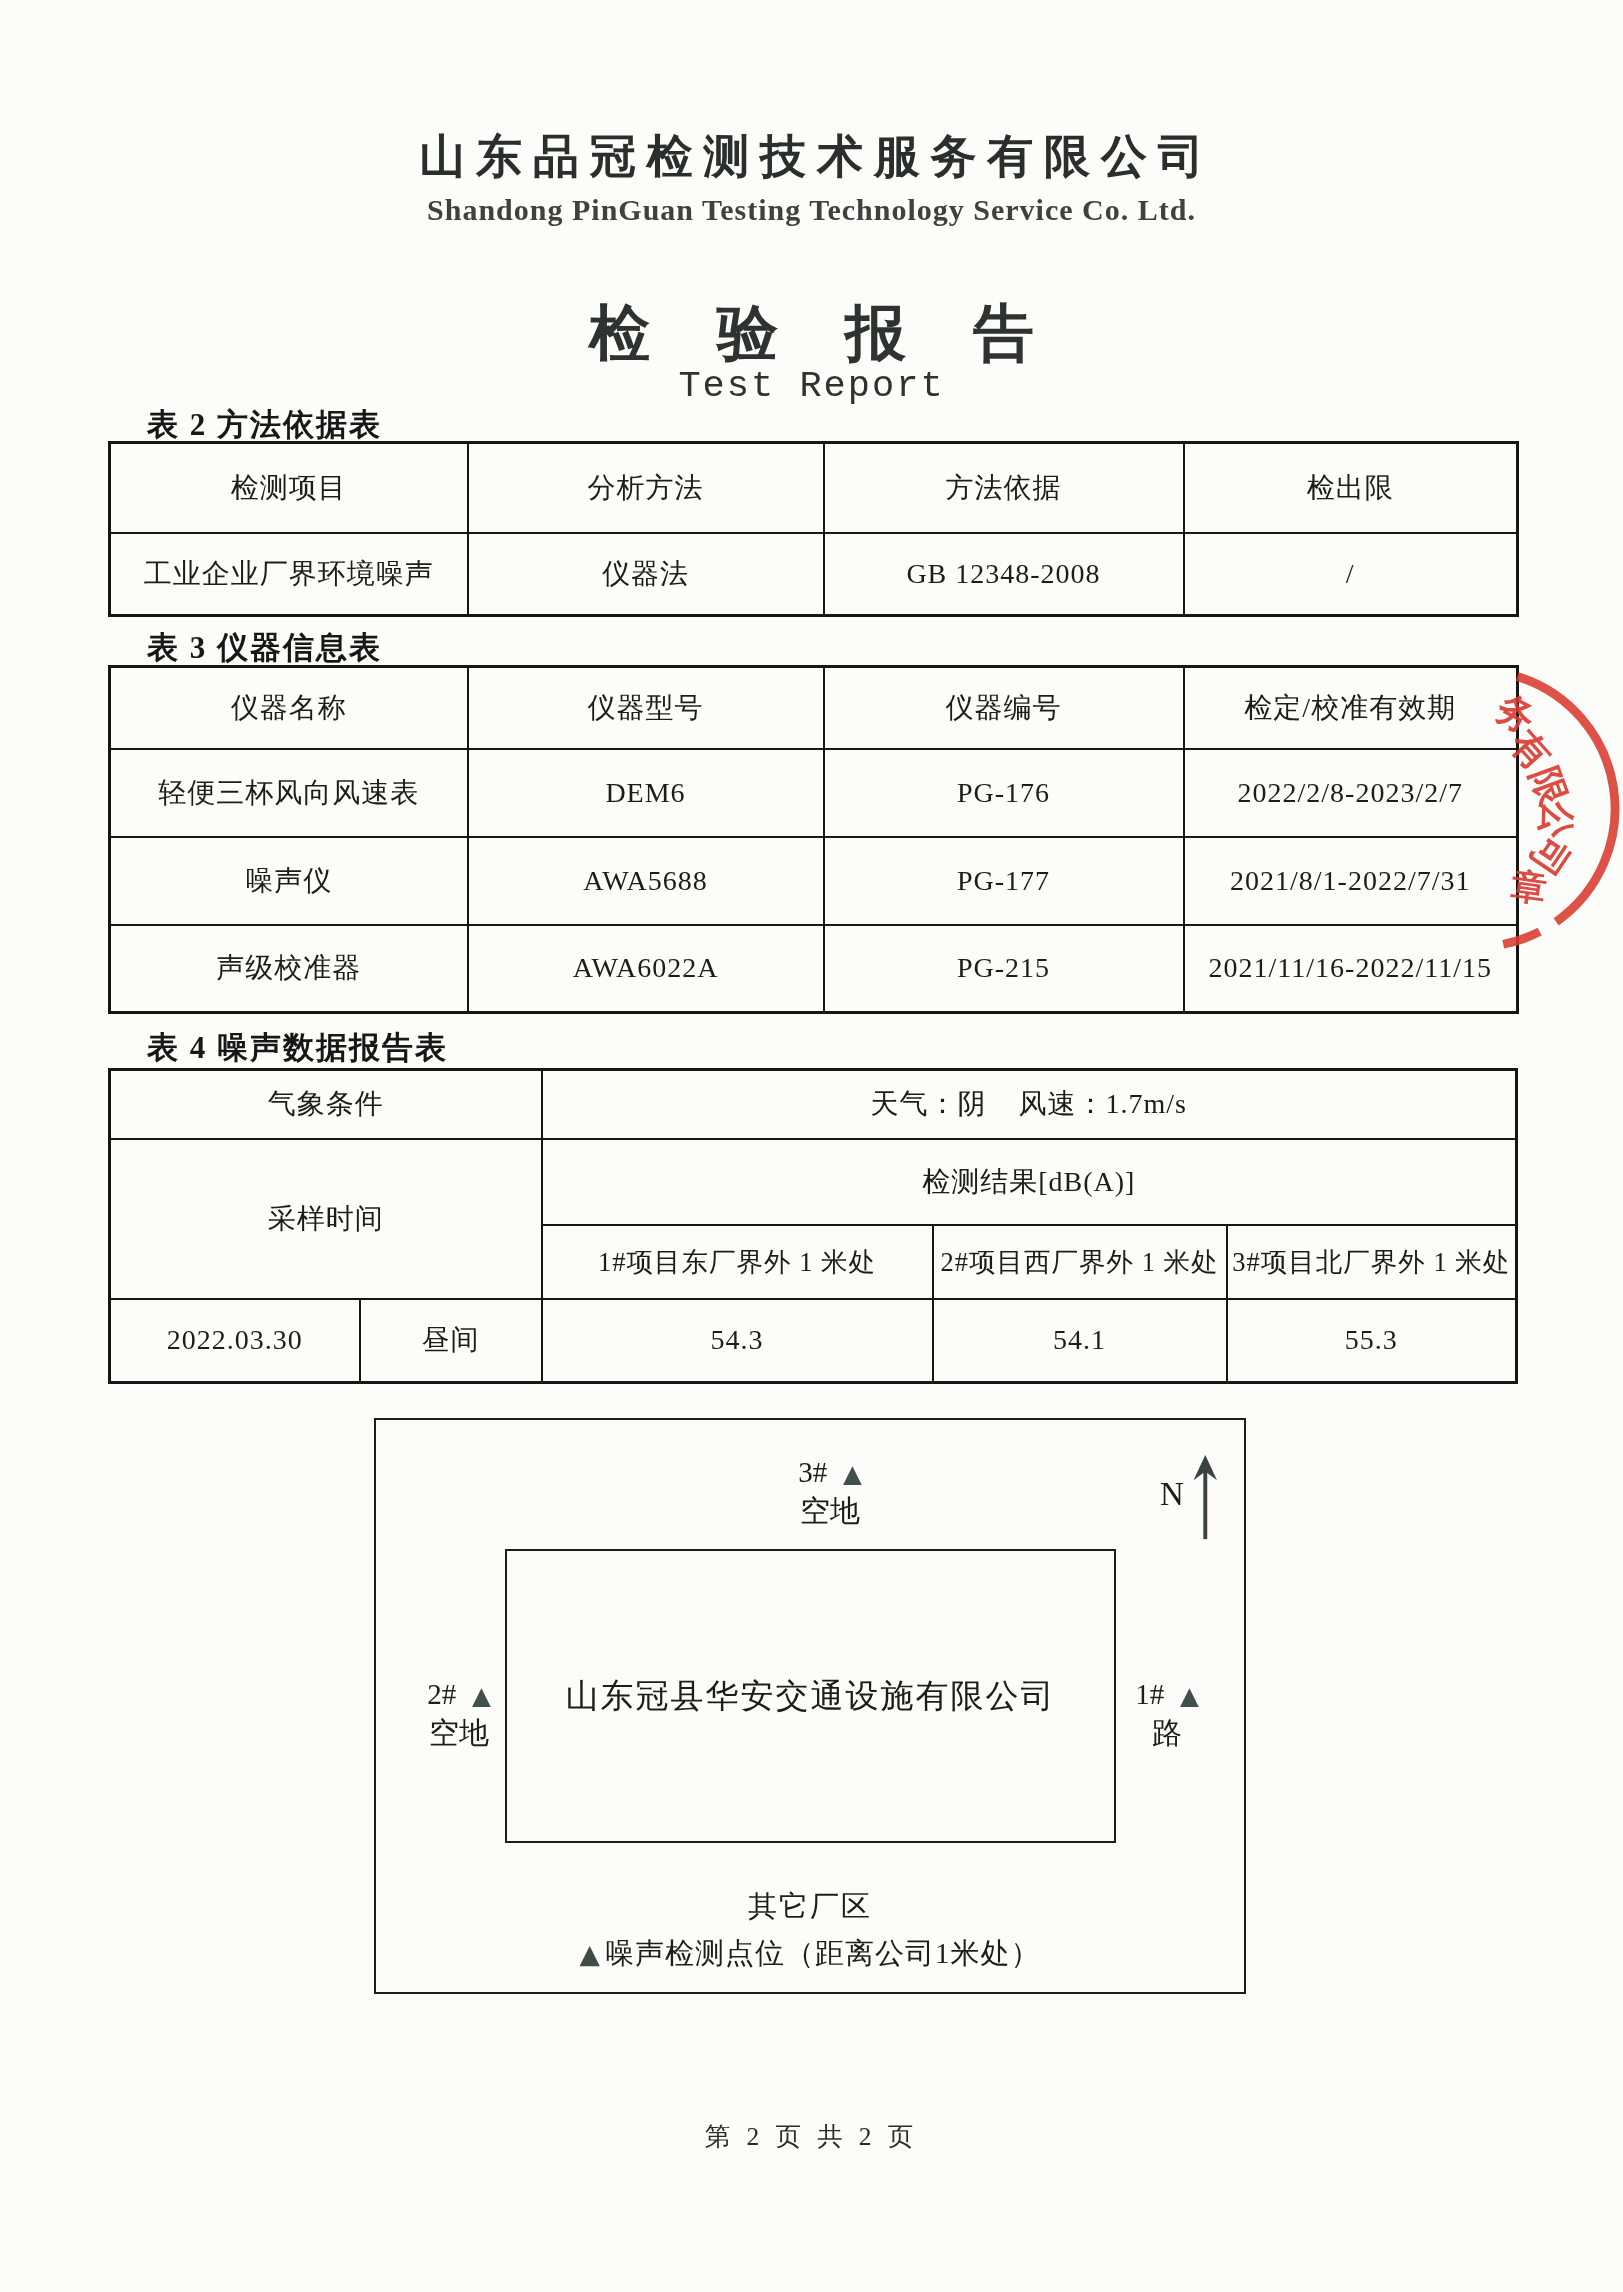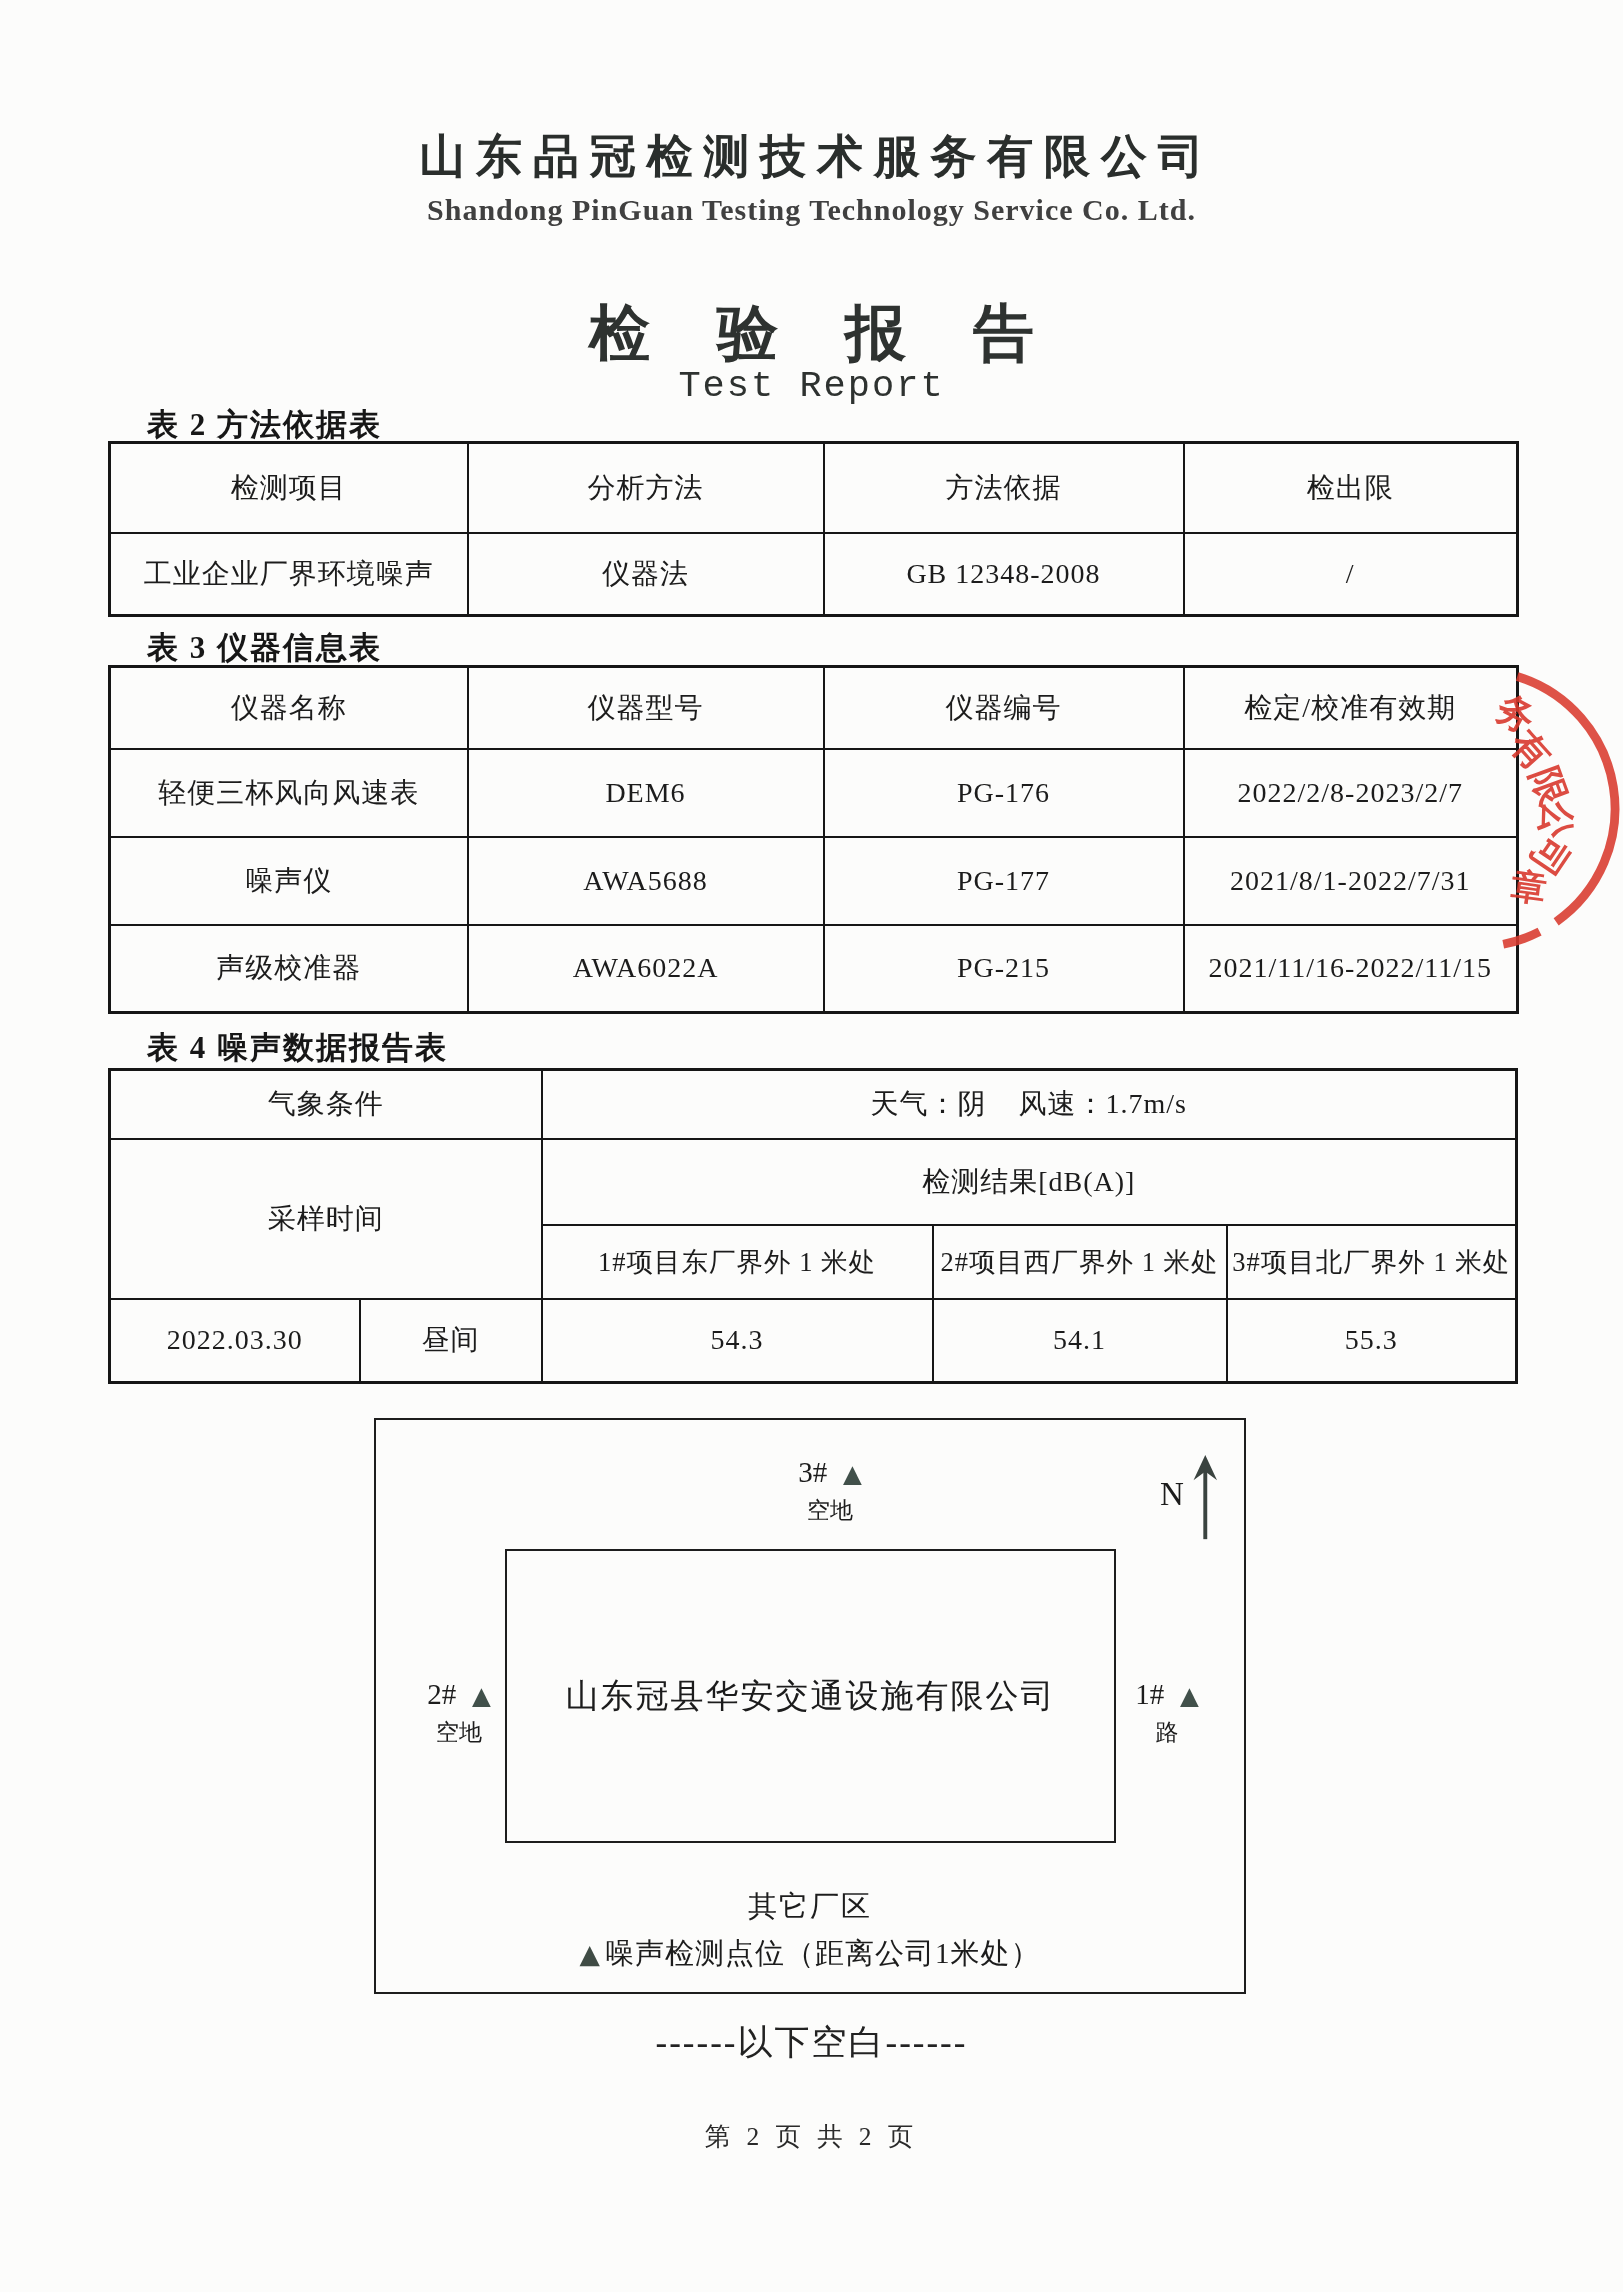--- a/index.html
+++ b/index.html
@@ -32,21 +32,21 @@
   .pre { white-space:pre; }
 
   
   .diagram { position:absolute; left:374px; top:1418px; width:872px; height:576px;
              border:2.9px solid #1d1d1d; }
   .plant-box { position:absolute; left:129px; top:129px; width:611px; height:294px;
                border:2.9px solid #1d1d1d; display:flex; align-items:center; justify-content:center; }
   .plant-name { font-size:33px; letter-spacing:2px; }
   .marker { position:absolute; text-align:center; font-size:29px; line-height:35px; }
   .marker .tri { color:#41504a; font-family:"DejaVu Sans",sans-serif; font-size:24.5px; margin-left:15.7px; }
-  .marker .place { font-size:23px; margin-top:2px;font-family:Liberation Serif, serif; }
+  .marker .place { font-size:30px; margin-top:2px;font-family:Liberation Serif, serif; }
   #marker-3 { left:400px; top:35px;  width:108px; }
   #marker-2 { left:29px;  top:257px; width:108px; }
   #marker-1 { left:737px; top:257px; width:108px; }
   .north { position:absolute; left:784px; top:29px; width:69px; height:98px; }
   .north .n-label { position:absolute; left:0; top:27.4px; font-size:33px; }
   .other-area { position:absolute; left:0; top:467px; width:100%; text-align:center; font-size:29px; letter-spacing:2px; }
   .legend-line { position:absolute; left:0; top:514px; width:100%; text-align:center; font-size:29px; letter-spacing:1px; }
   .legend-line .tri { color:#3f4b44; font-family:"DejaVu Sans",sans-serif; font-size:26.5px; margin-right:3.9px; }
 
   .below-blank { top:2019px; font-size:35px; letter-spacing:2px; color:#222; }
@@ -200,17 +200,16 @@
     <g fill="#d93a2e" opacity="0.9" font-size="38" text-anchor="middle">
       <text transform="translate(51,73) rotate(28)" dy="0.35em">务</text>
       <text transform="translate(66,110) rotate(48)" dy="0.35em">有</text>
       <text transform="translate(85,147) rotate(70)" dy="0.35em">限</text>
       <text transform="translate(93,182) rotate(100)" dy="0.35em">公</text>
       <text transform="translate(85,219) rotate(124)" dy="0.35em">司</text>
       <text transform="translate(64,250) rotate(8)" dy="0.35em" font-size="36">章</text>
     </g>
   </svg>
 
-  <div class="center-line below-blank">------以下空白------</div>
   <div class="center-line page-footer">第 2 页 共 2 页</div>
 
 </div>
 
 
 </body></html>

